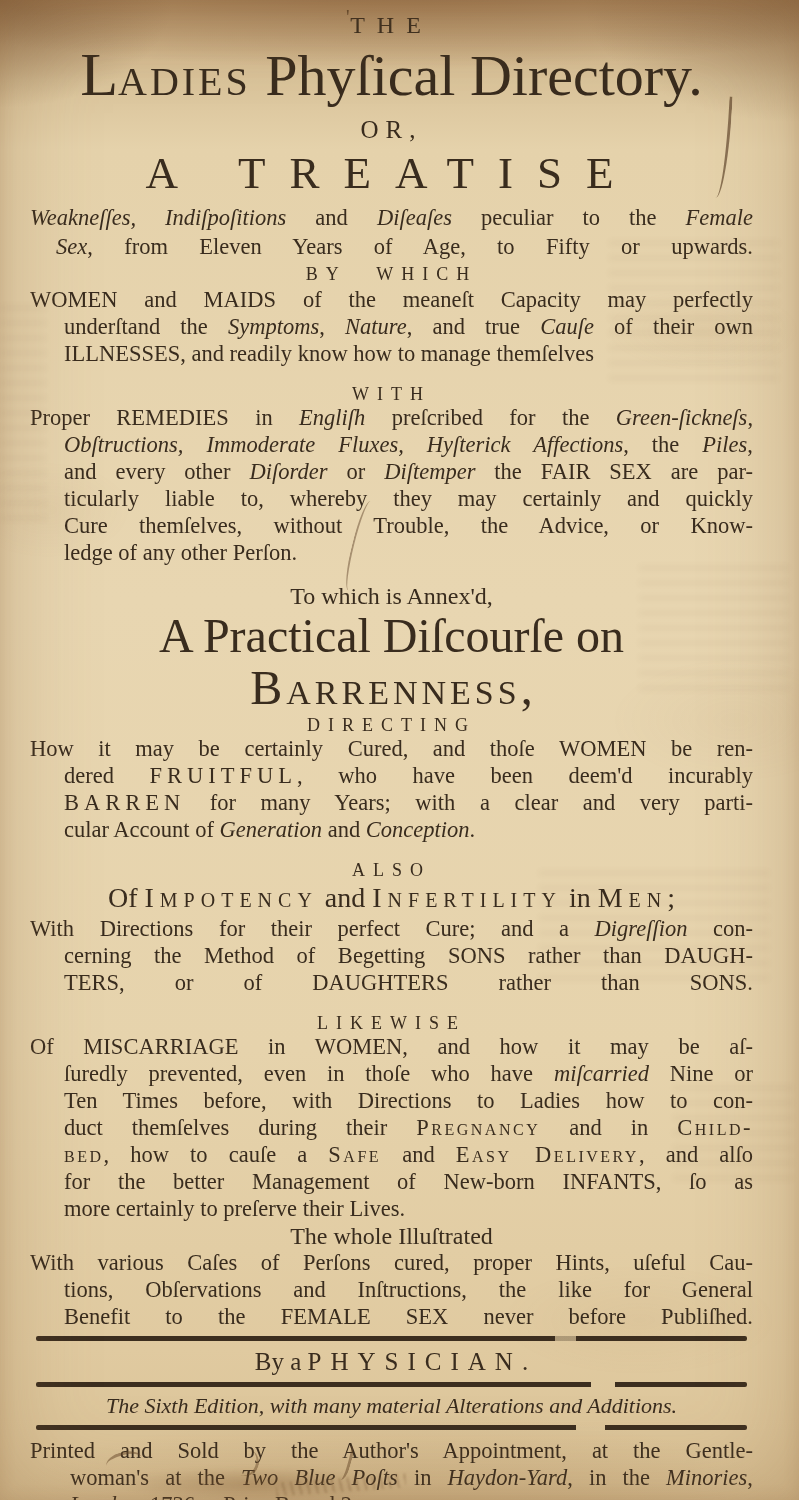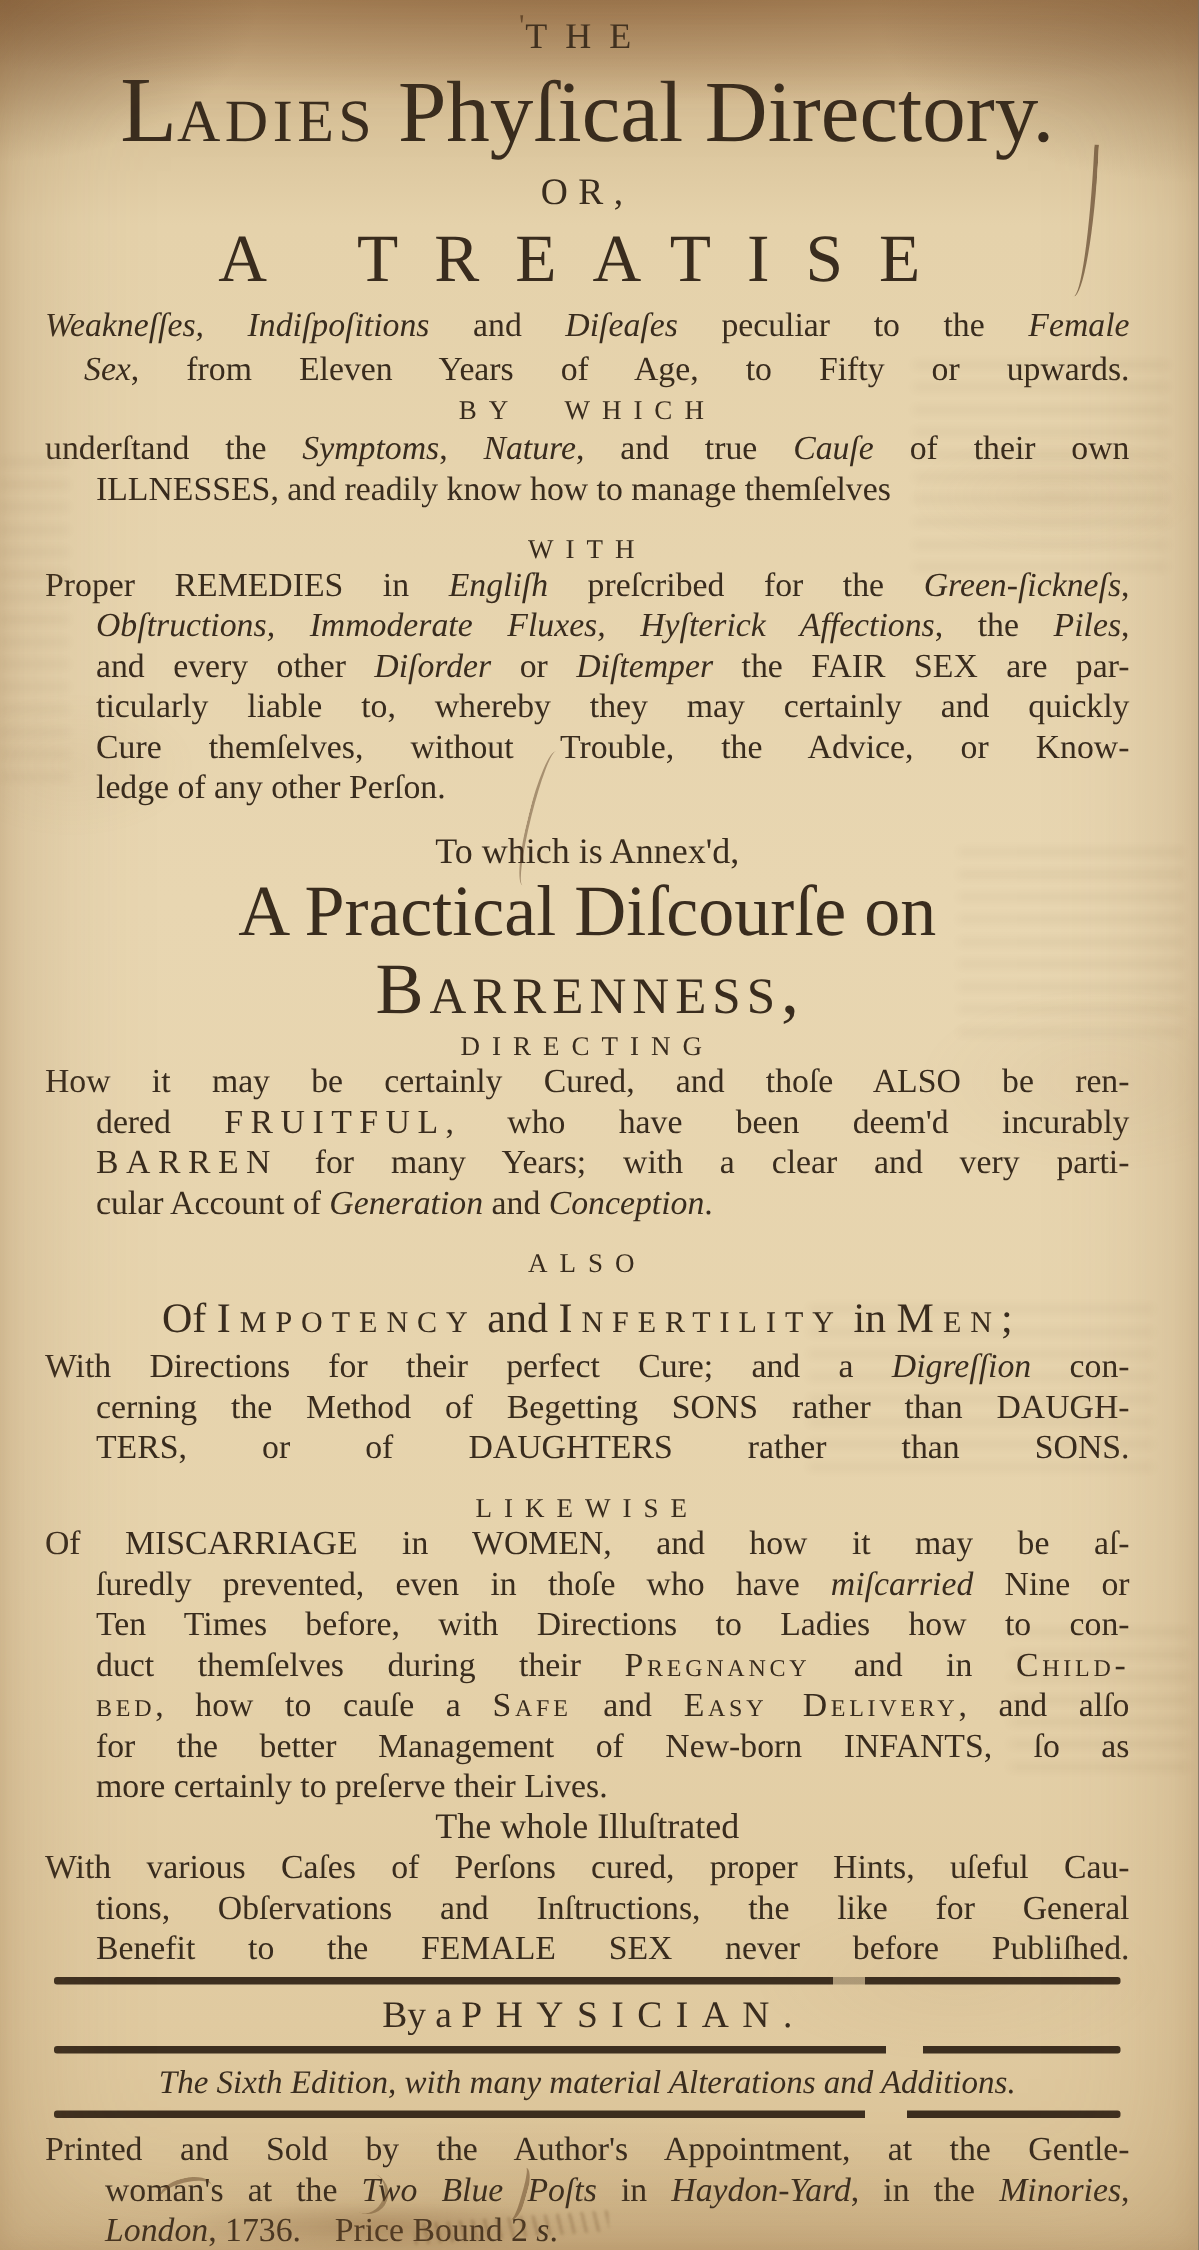--- a/index.html
+++ b/index.html
@@ -42,21 +42,21 @@
 
   .hsp{font-size:18px;line-height:22px;letter-spacing:8px;word-spacing:18px;}
   .mt-bw{margin-top:2px;}
   .p-women{margin-top:1px;}
   .annexd{font-size:24px;line-height:26px;}
   .discourse{margin-top:1px;font-size:48px;line-height:52px;}
   .discourse .line{text-align:center;}
   .discourse .s-sc{letter-spacing:4px;}
   .directing{line-height:20px;margin-top:1px;}
   .also,.likewise,.withh{line-height:20px;}
-  .impotency{margin-top:11px;font-size:28px;line-height:34px;}
+  .impotency{margin-top:1px;font-size:28px;line-height:34px;}
   .impotency .line{text-align:center;}
   .impotency .s-sc{letter-spacing:6px;}
   .illustrated{margin-top:1px;font-size:24px;line-height:26px;}
   .physician{margin-top:6px;font-size:25px;line-height:30px;}
   .physician .line{text-align:center;}
   .physician .s-sp{letter-spacing:9px;}
   .edition{margin-top:6px;font-size:22px;line-height:26px;font-style:italic;}
   .imprint{margin-top:7px;}
   .imprint .line:not(:first-child){padding-left:40px;}
 
@@ -109,20 +109,21 @@
     <div class="treatise c">A TREATISE</div>
 
     <div class="para p1">
         <div class="line"><span class="s-i">Weakneſſes, Indiſpoſitions</span><span class="s-r"> and </span><span class="s-i">Diſeaſes</span><span class="s-r"> peculiar to the </span><span class="s-i">Female</span></div>
         <div class="line"><span class="s-i">Sex</span><span class="s-r">, from Eleven Years of Age, to Fifty or upwards.</span></div>
       </div>
 
     <div class="hsp c mt-bw">BY WHICH</div>
 
     <div class="para lastfree p-women">
+        <div class="line"><span class="s-r">WOMEN and MAIDS of the meaneſt Capacity may perfectly</span></div>
         <div class="line"><span class="s-r">underſtand the </span><span class="s-i">Symptoms</span><span class="s-r">, </span><span class="s-i">Nature</span><span class="s-r">, and true </span><span class="s-i">Cauſe</span><span class="s-r"> of their own</span></div>
         <div class="line"><span class="s-r">ILLNESSES, and readily know how to manage themſelves</span></div>
       </div>
 
     <div class="hsp c withh">WITH</div>
 
     <div class="para lastfree">
         <div class="line"><span class="s-r">Proper REMEDIES in </span><span class="s-i">Engliſh</span><span class="s-r"> preſcribed for the </span><span class="s-i">Green-ſickneſs</span><span class="s-r">,</span></div>
         <div class="line"><span class="s-i">Obſtructions, Immoderate Fluxes, Hyſterick Affections</span><span class="s-r">, the </span><span class="s-i">Piles</span><span class="s-r">,</span></div>
         <div class="line"><span class="s-r">and every other </span><span class="s-i">Diſorder</span><span class="s-r"> or </span><span class="s-i">Diſtemper</span><span class="s-r"> the FAIR SEX are par-</span></div>
@@ -133,21 +134,21 @@
 
     <div class="annexd c">To which is Annex'd,</div>
 
     <div class="discourse">
         <div class="line"><span class="s-r">A Practical Diſcourſe on </span><span class="s-sc">Barrenness</span><span class="s-r">,</span></div>
       </div>
 
     <div class="hsp c directing">DIRECTING</div>
 
     <div class="para lastfree">
-        <div class="line"><span class="s-r">How it may be certainly Cured, and thoſe ALSO be ren-</span></div>
+        <div class="line"><span class="s-r">How it may be certainly Cured, and thoſe WOMEN be ren-</span></div>
         <div class="line"><span class="s-r">dered </span><span class="s-sp">FRUITFUL</span><span class="s-r">, who have been deem'd incurably</span></div>
         <div class="line"><span class="s-sp">BARREN</span><span class="s-r"> for many Years; with a clear and very parti-</span></div>
         <div class="line"><span class="s-r">cular Account of </span><span class="s-i">Generation</span><span class="s-r"> and </span><span class="s-i">Conception</span><span class="s-r">.</span></div>
       </div>
 
     <div class="hsp c also">ALSO</div>
 
     <div class="impotency">
         <div class="line"><span class="s-r">Of </span><span class="s-sc">Impotency</span><span class="s-r"> and </span><span class="s-sc">Infertility</span><span class="s-r"> in </span><span class="s-sc">Men</span><span class="s-r">;</span></div>
       </div>

